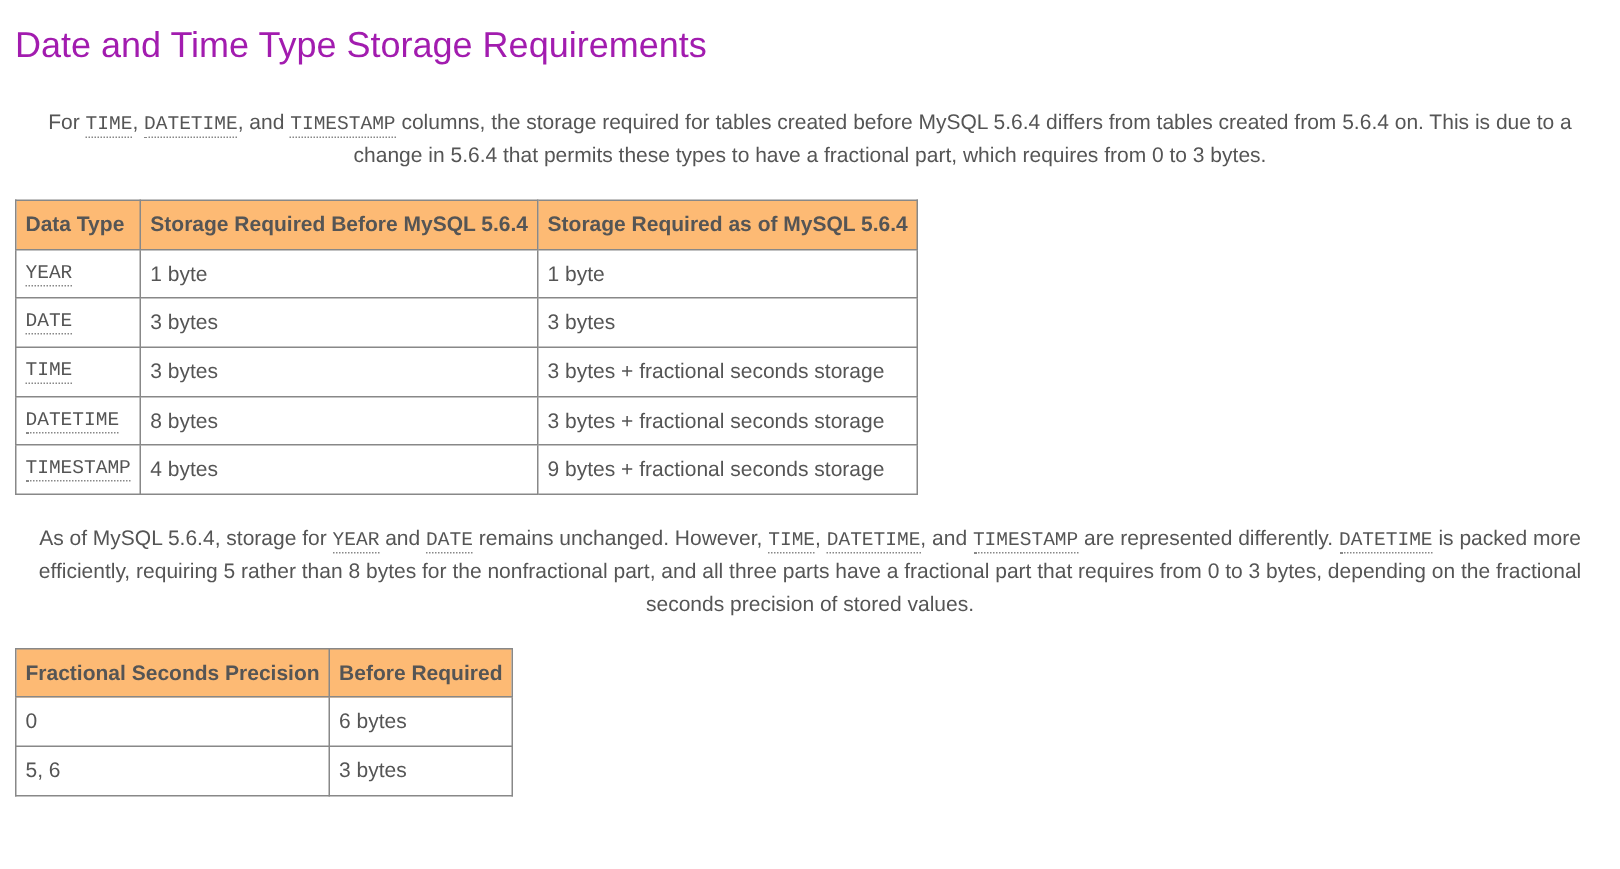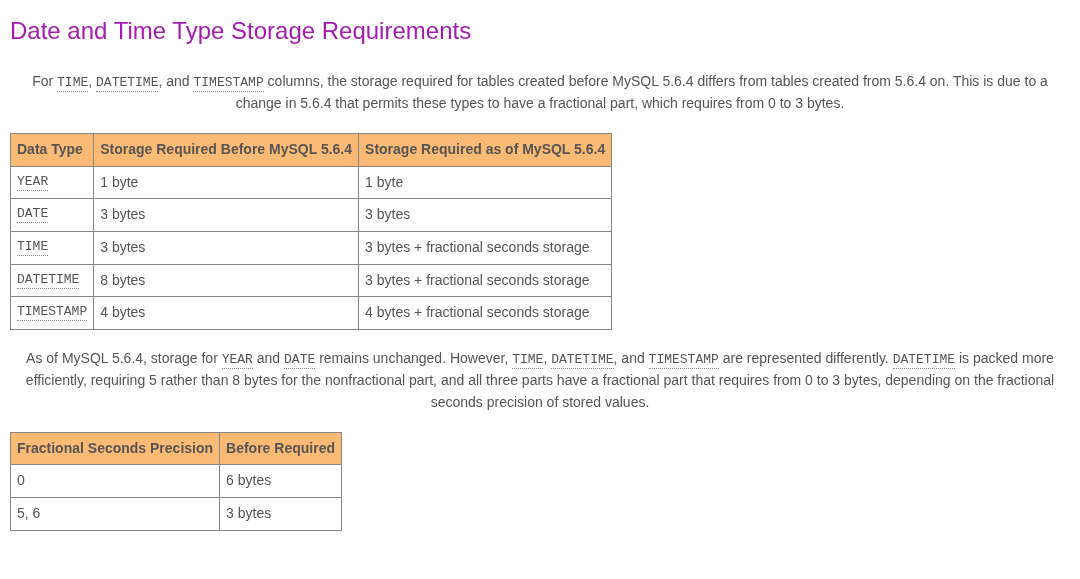--- a/index.html
+++ b/index.html
@@ -79,21 +79,21 @@
       <td>3 bytes + fractional seconds storage</td>
     </tr>
     <tr>
       <td class="mono"><span>DATETIME</span></td>
       <td>8 bytes</td>
       <td>3 bytes + fractional seconds storage</td>
     </tr>
     <tr>
       <td class="mono"><span>TIMESTAMP</span></td>
       <td>4 bytes</td>
-      <td>4 bytes + fractional seconds storage</td>
+      <td>9 bytes + fractional seconds storage</td>
     </tr>
   </tbody>
 </table>
 
 <p>
   <span>As of MySQL 5.6.4, storage for </span><code class="lit">YEAR</code><span> and </span><code class="lit">DATE</code><span> remains unchanged. However, </span><code class="lit">TIME</code><span>, </span><code class="lit">DATETIME</code><span>, and </span><code class="lit">TIMESTAMP</code><span> are represented differently. </span><code class="lit">DATETIME</code><span> is packed more efficiently, requiring 5 rather than 8 bytes for the nonfractional part, and all three parts have a fractional part that requires from 0 to 3 bytes, depending on the fractional seconds precision of stored values.</span>
 </p>
 
 <table>
   <thead>

